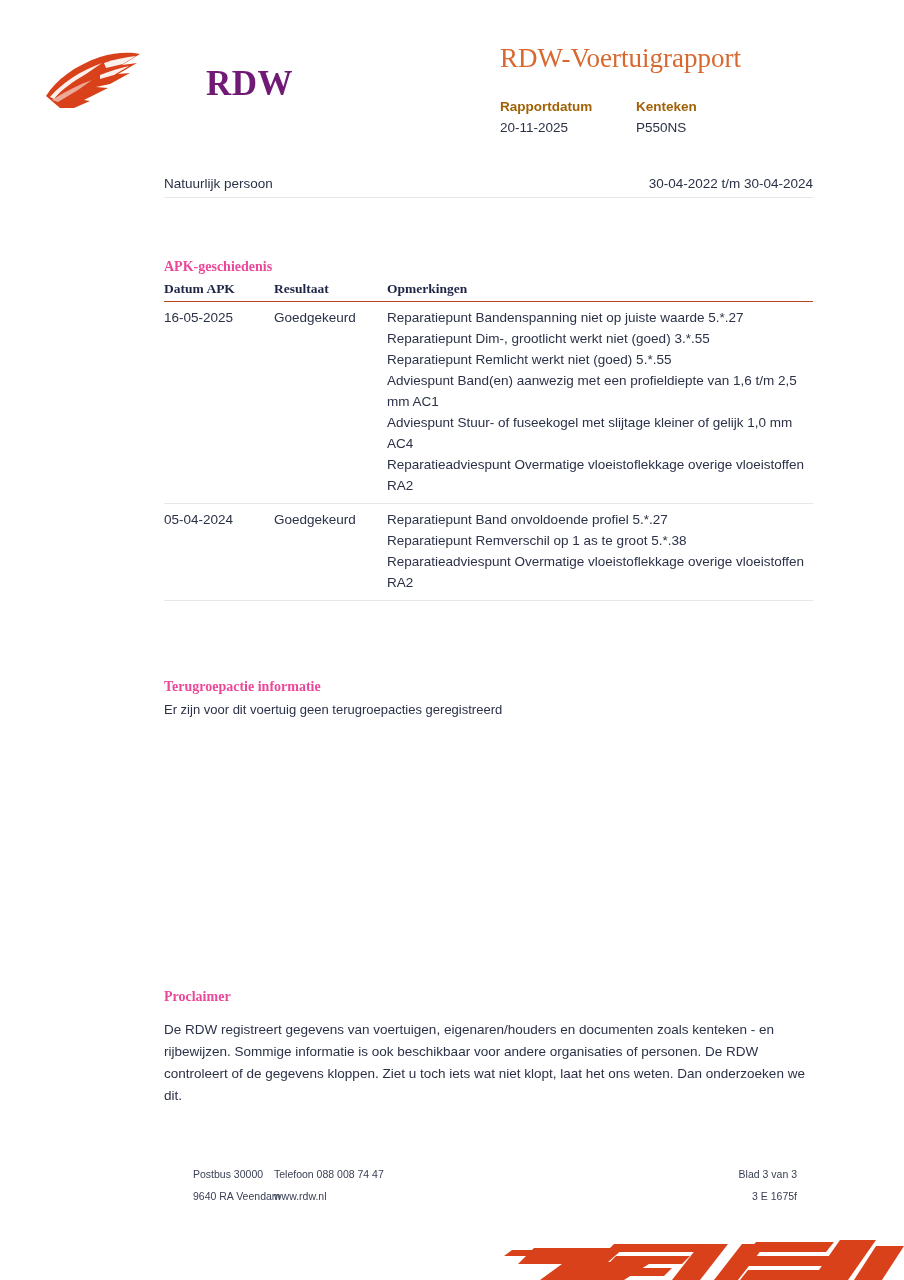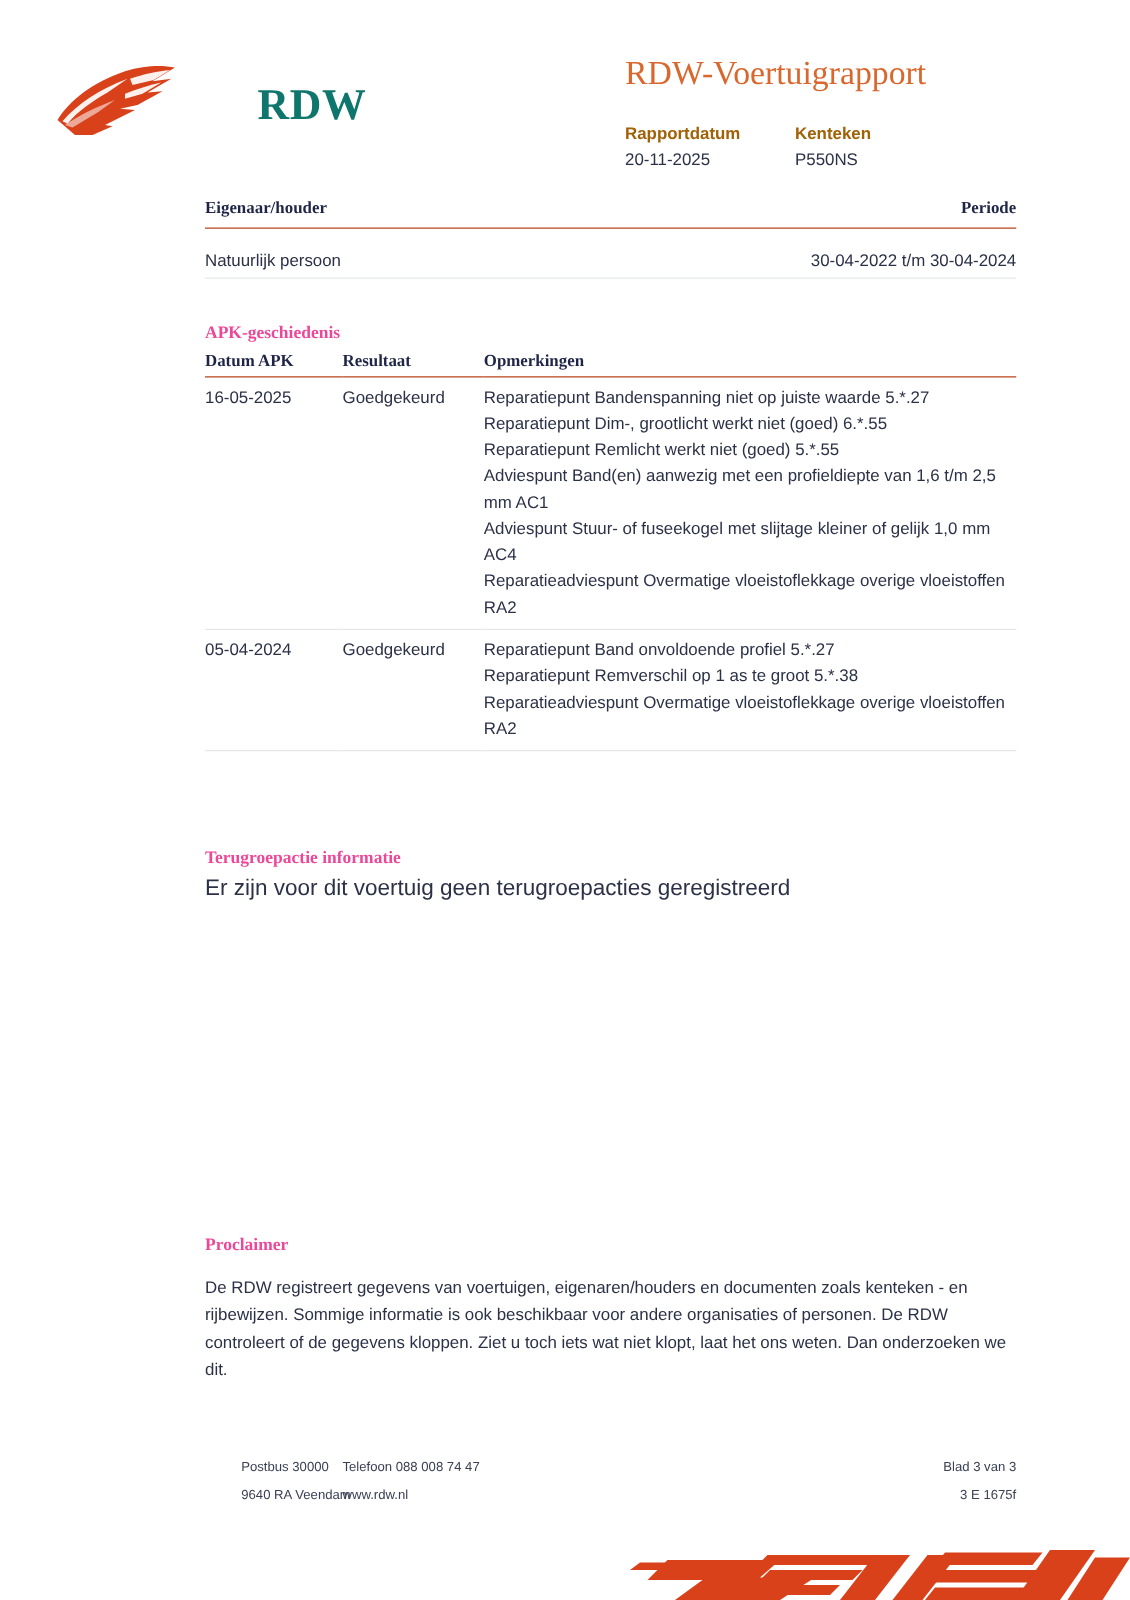--- a/index.html
+++ b/index.html
@@ -38,21 +38,21 @@
     width: 122px;
     height: 62px;
   }
   .logo-word {
     position: absolute;
     left: 162px;
     top: 38px;
     font-family: "Liberation Serif", serif;
     font-size: 35px;
     font-weight: 700;
-    color: #0f766e;
+    color: #701a75;
     letter-spacing: 0.5px;
     line-height: 1;
   }
 
   .doc-title {
     position: absolute;
     left: 500px;
     top: 44px;
     font-family: "Liberation Serif", serif;
     font-size: 27px;
@@ -171,21 +171,21 @@
 
   
   .recall-section {
     position: absolute;
     left: 164px;
     top: 679px;
     width: 649px;
   }
   .recall-section .sec-heading { margin-bottom: 5px; }
   .recall-text {
-    font-size: 18px;
+    font-size: 13px;
     color: #2b3147;
     line-height: 20px;
   }
 
   
   .disclaimer-section {
     position: absolute;
     left: 164px;
     top: 989px;
     width: 645px;
@@ -205,21 +205,21 @@
     width: 649px;
     font-size: 10.5px;
     color: #3a4055;
   }
   .footer-row {
     position: relative;
     height: 22px;
   }
   .f-c1 { position: absolute; left: 0; padding-left: 29px; }
   .f-c2 { position: absolute; left: 110px; }
-  .f-c3 { position: absolute; right: 0; text-align: right; }
+  .f-c3 { position: absolute; right: 16px; text-align: right; }
 
   
   .bottom-graphic {
     position: absolute;
     left: 504px;
     top: 1228px;
     width: 400px;
     height: 52px;
     overflow: hidden;
   }
@@ -247,25 +247,20 @@
     <div class="meta-col c1">
       <div class="meta-label">Rapportdatum</div>
       <div class="meta-value">20-11-2025</div>
     </div><div class="meta-col">
       <div class="meta-label">Kenteken</div>
       <div class="meta-value">P550NS</div>
     </div>
   </div>
 
   <div class="owner-section">
-    <div class="owner-head">
-      <span class="left">Eigenaar/houder</span>
-      <span class="right">Periode</span>
-      <div class="clear"></div>
-    </div>
     <div class="owner-body">
       <span class="left">Natuurlijk persoon</span>
       <span class="right">30-04-2022 t/m 30-04-2024</span>
       <div class="clear"></div>
     </div>
   </div>
 
   <div class="apk-section">
     <div class="sec-heading">APK-geschiedenis</div>
     <table class="apk-table">
@@ -275,21 +270,21 @@
           <th class="col-res">Resultaat</th>
           <th class="col-rem">Opmerkingen</th>
         </tr>
       </thead>
       <tbody>
           <tr>
             <td class="col-date">16-05-2025</td>
             <td class="col-res">Goedgekeurd</td>
             <td class="col-rem">
               <span class="remark-line">Reparatiepunt Bandenspanning niet op juiste waarde 5.*.27</span>
-              <span class="remark-line">Reparatiepunt Dim-, grootlicht werkt niet (goed) 6.*.55</span>
+              <span class="remark-line">Reparatiepunt Dim-, grootlicht werkt niet (goed) 3.*.55</span>
               <span class="remark-line">Reparatiepunt Remlicht werkt niet (goed) 5.*.55</span>
               <span class="remark-line">Adviespunt Band(en) aanwezig met een profieldiepte van 1,6 t/m 2,5 mm AC1</span>
               <span class="remark-line">Adviespunt Stuur- of fuseekogel met slijtage kleiner of gelijk 1,0 mm AC4</span>
               <span class="remark-line">Reparatieadviespunt Overmatige vloeistoflekkage overige vloeistoffen RA2</span>
             </td>
           </tr>
           <tr>
             <td class="col-date">05-04-2024</td>
             <td class="col-res">Goedgekeurd</td>
             <td class="col-rem">

